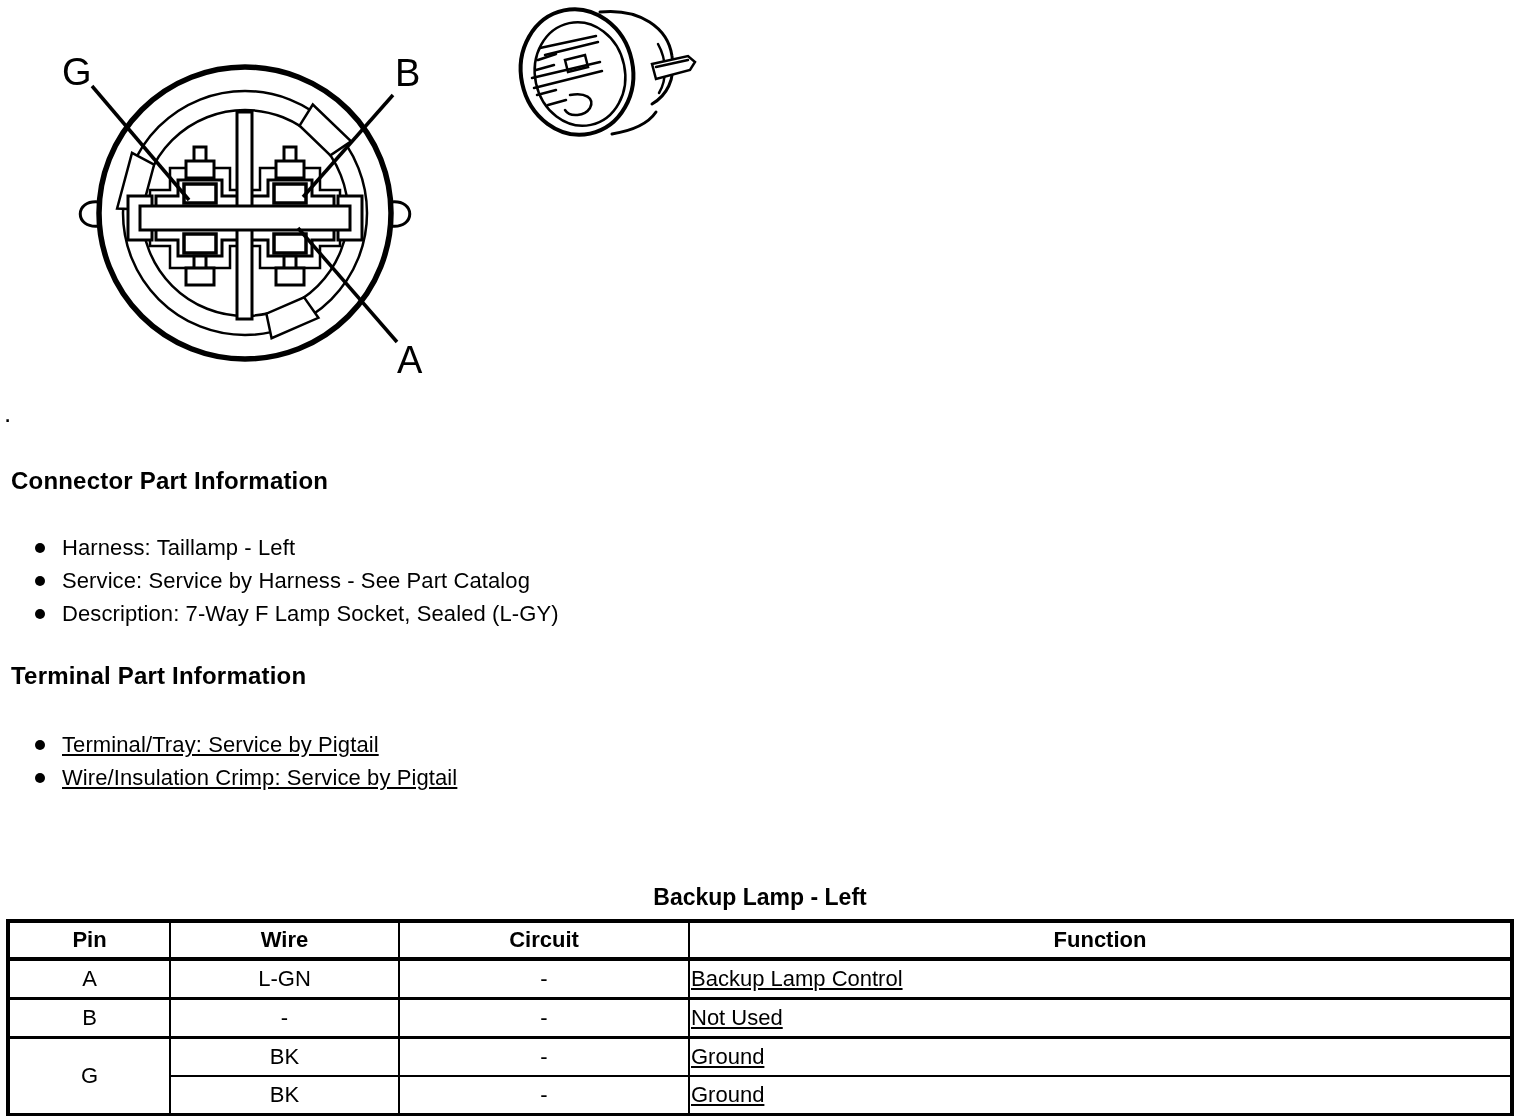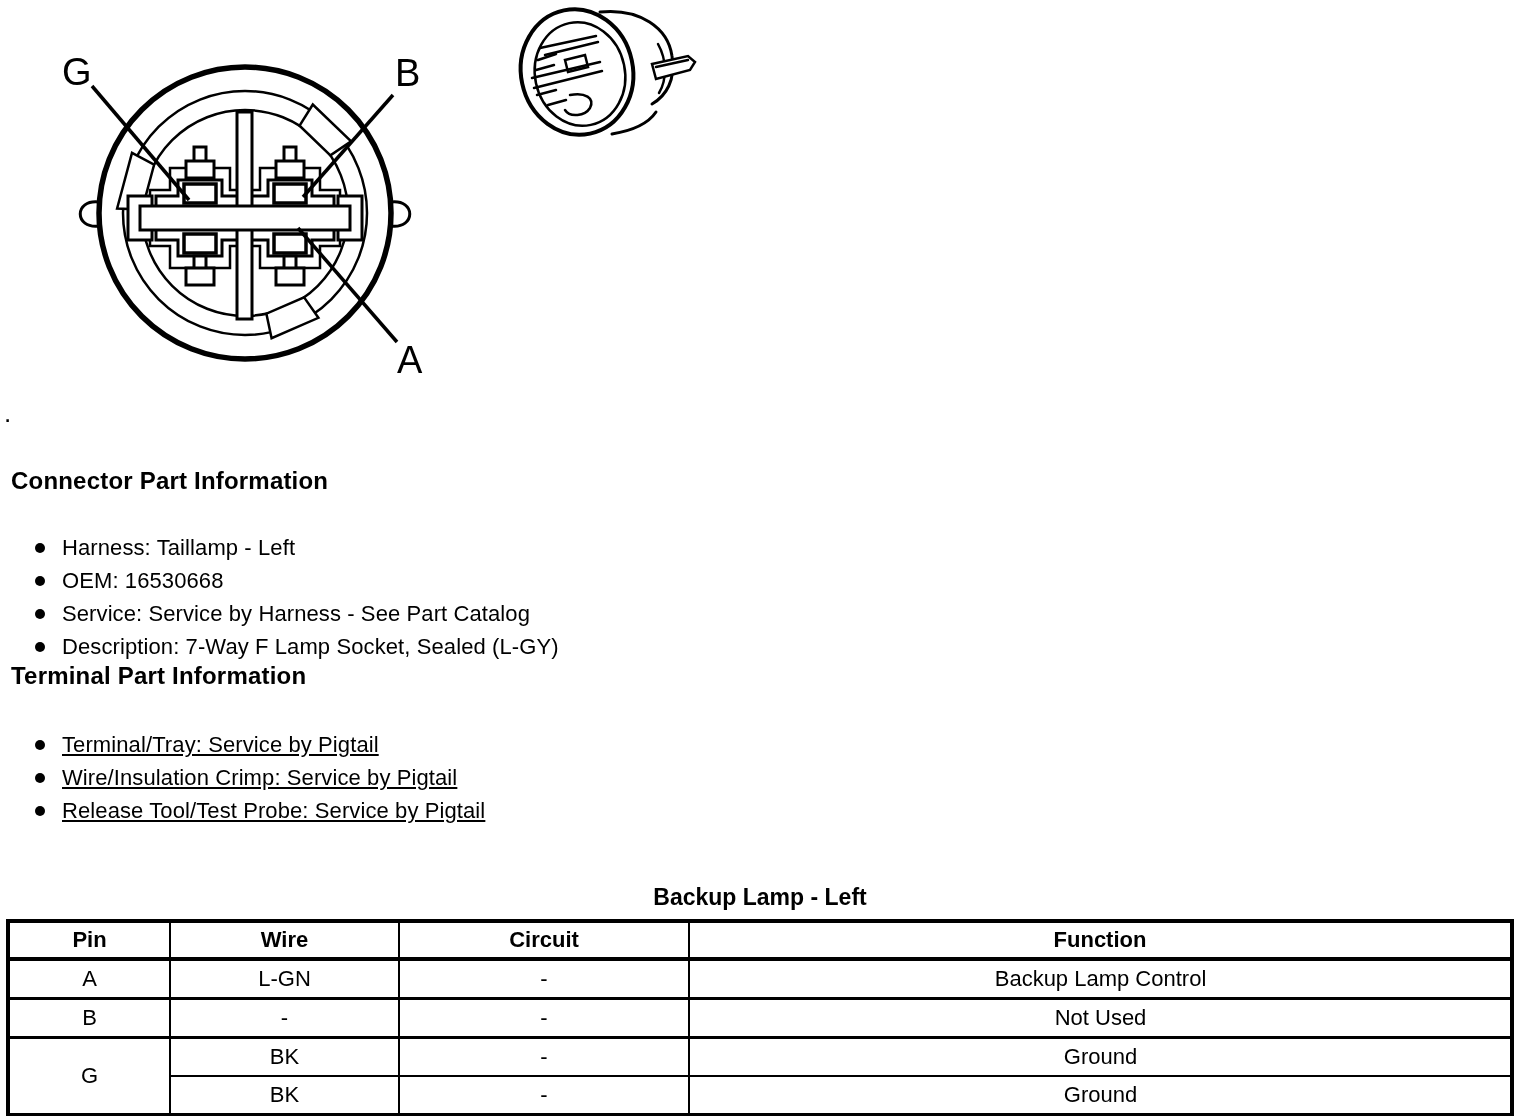--- a/index.html
+++ b/index.html
@@ -100,22 +100,23 @@
   table.pinout td {
     border: 2px solid #000;
     border-top: 3px solid #000;
     height: 36px;
     text-align: center;
     padding: 0;
     font-weight: 400;
   }
   table.pinout tr.g-sub td { border-top: 2px solid #000; }
   table.pinout td.fn {
-    text-align: center;
+    text-align: left;
     padding-left: 1px;
+    text-decoration: underline;
   }
 </style>
 </head>
 <body>
 
 <div class="page">
 
   <svg class="face-svg" width="450" height="410" viewBox="40 0 450 410">
     <g stroke="#000" fill="none" stroke-linejoin="miter">
 
@@ -214,45 +215,37 @@
   <div class="stray-mark">.</div>
 
   <h2 class="section-heading" id="connector-heading">Connector Part Information</h2>
   <ul class="bullet-list" id="connector-list">
     <li>
       <span class="bullet"></span>
       <span>Harness: Taillamp - Left</span>
     </li>
     <li>
       <span class="bullet"></span>
-      <span>OEM: 16530668</span>
-    </li>
-    <li>
-      <span class="bullet"></span>
       <span>Service: Service by Harness - See Part Catalog</span>
     </li>
     <li>
       <span class="bullet"></span>
       <span>Description: 7-Way F Lamp Socket, Sealed (L-GY)</span>
     </li>
   </ul>
 
   <h2 class="section-heading" id="terminal-heading">Terminal Part Information</h2>
   <ul class="bullet-list" id="terminal-list">
     <li>
       <span class="bullet"></span>
       <span>Terminal/Tray: Service by Pigtail</span>
     </li>
     <li>
       <span class="bullet"></span>
       <span>Wire/Insulation Crimp: Service by Pigtail</span>
-    </li>
-    <li>
-      <span class="bullet"></span>
-      <span>Release Tool/Test Probe: Service by Pigtail</span>
     </li>
   </ul>
 
   <div class="table-title">Backup Lamp - Left</div>
 
   <table class="pinout">
     <colgroup>
       <col style="width:162px">
       <col style="width:229px">
       <col style="width:290px">

